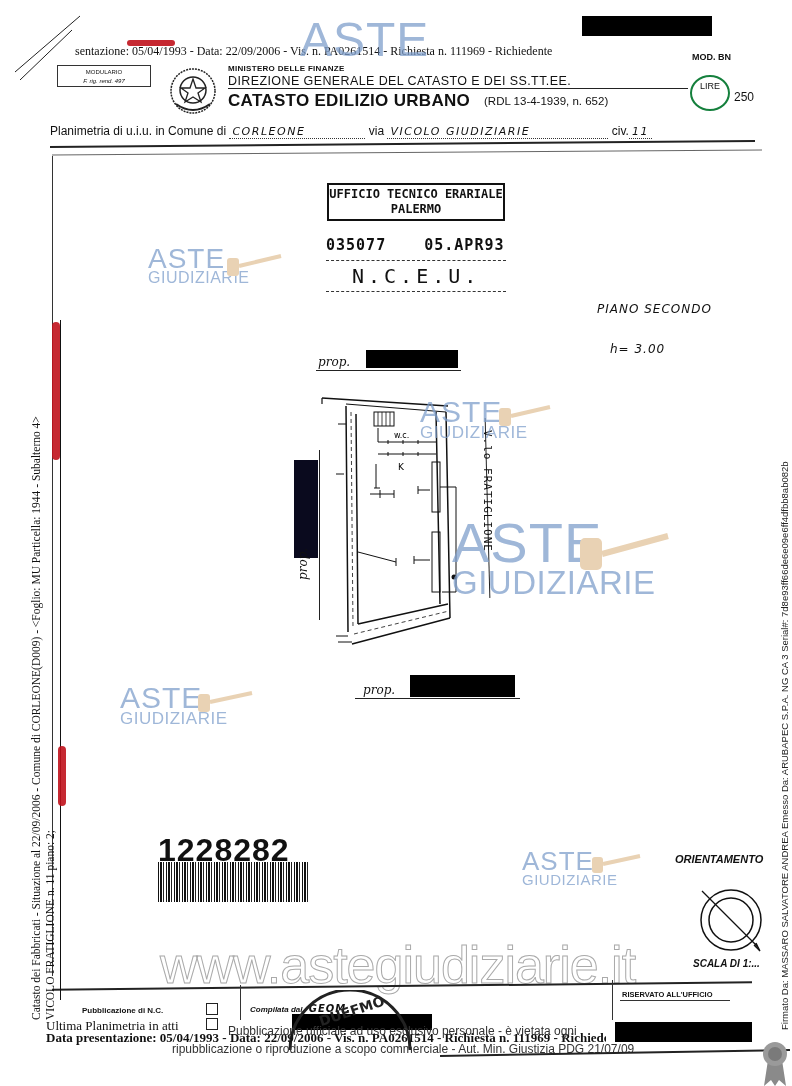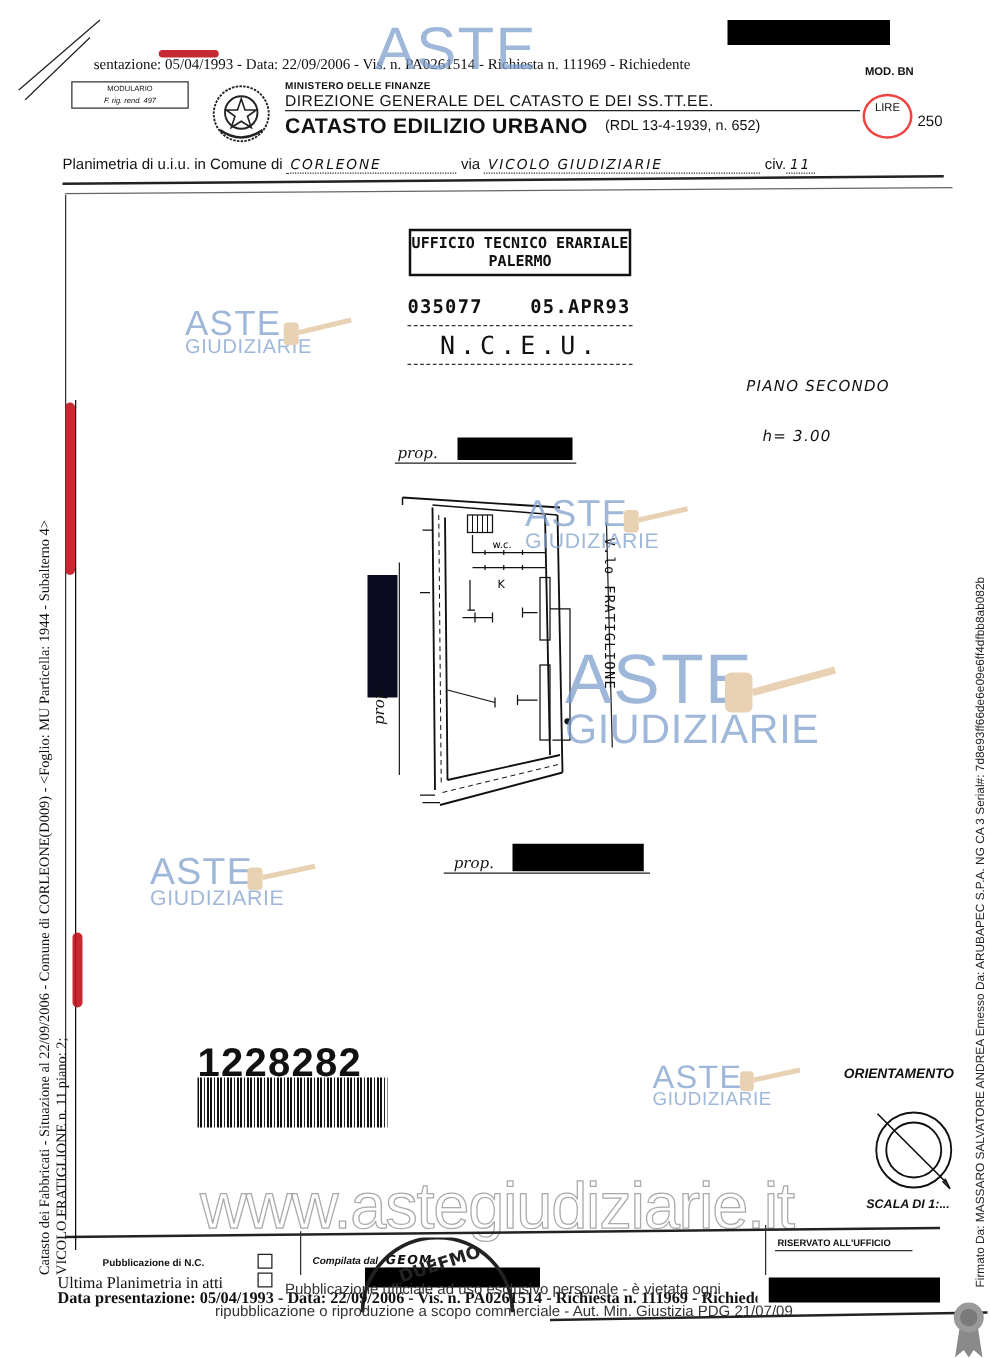--- a/index.html
+++ b/index.html
@@ -16,21 +16,21 @@
   #slash { left: 10px; top: 10px; width: 90px; height: 70px; }
   #modulario-box { left: 57px; top: 65px; width: 94px; height: 22px; border: 1px solid #333; font-size: 6px;
                    text-align: center; line-height: 9px; padding-top: 2px; box-sizing: border-box; }
   #emblem { left: 168px; top: 66px; width: 50px; height: 50px; }
   #ministero { left: 228px; top: 64px; font-size: 8px; font-weight: bold; letter-spacing: 0.3px; }
   #direzione { left: 228px; top: 74px; font-size: 12.5px; letter-spacing: 0.4px; }
   #direzione-rule { left: 228px; top: 88px; width: 460px; height: 1px; background: #222; }
   #catasto-title { left: 228px; top: 91px; font-size: 17px; font-weight: bold; letter-spacing: 0.3px; }
   #rdl { left: 484px; top: 95px; font-size: 11.5px; }
   #mod-bn { left: 692px; top: 52px; font-size: 9px; font-weight: bold; }
-  #lire-circle { left: 690px; top: 75px; width: 40px; height: 36px; border: 2px solid #ef4444; border-radius: 50%;
+  #lire-circle { left: 690px; top: 75px; width: 40px; height: 36px; border: 2px solid #15803d; border-radius: 50%;
                  text-align: center; font-size: 9px; line-height: 11px; box-sizing: border-box; padding-top: 4px; }
   #lire-circle .big { font-size: 12px; font-weight: normal; margin-left: 42px; }
   #plan-line { left: 50px; top: 124px; font-size: 12px; white-space: nowrap; }
   #plan-line .fill { font-family: "DejaVu Sans", sans-serif; font-style: italic; font-size: 11px; letter-spacing: 1.5px;
                      border-bottom: 1px dotted #333; padding: 0 3px; }
   #plan-rule { left: 50px; top: 143px; width: 705px; height: 2px; background: #222; transform: rotate(-0.5deg); }
 
   
   #frame-left { left: 52px; top: 156px; width: 1px; height: 820px; background: #333; }
   #frame-top { left: 52px; top: 152px; width: 710px; height: 1px; background: #666; transform: rotate(-0.4deg); }

